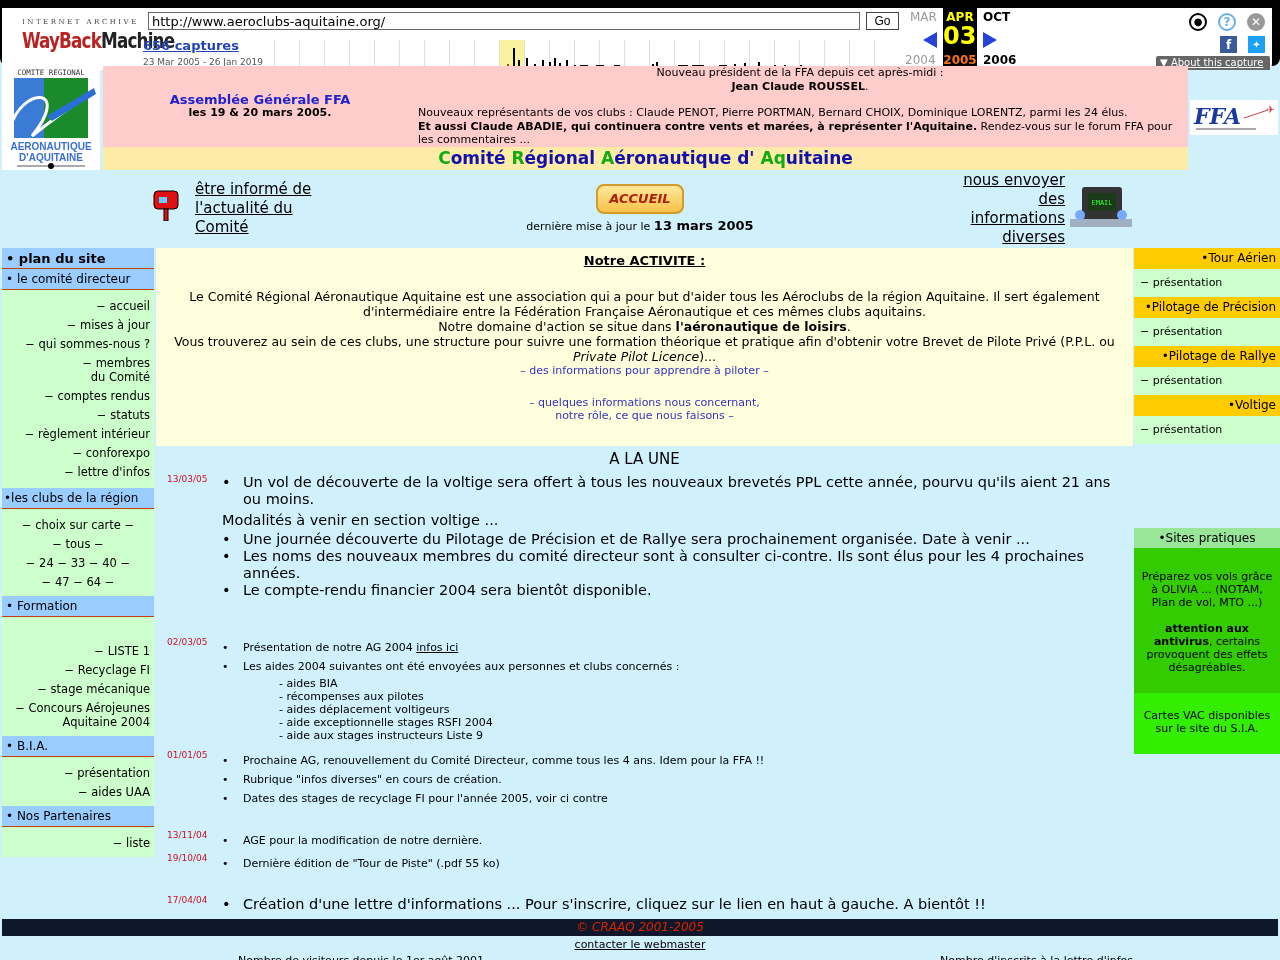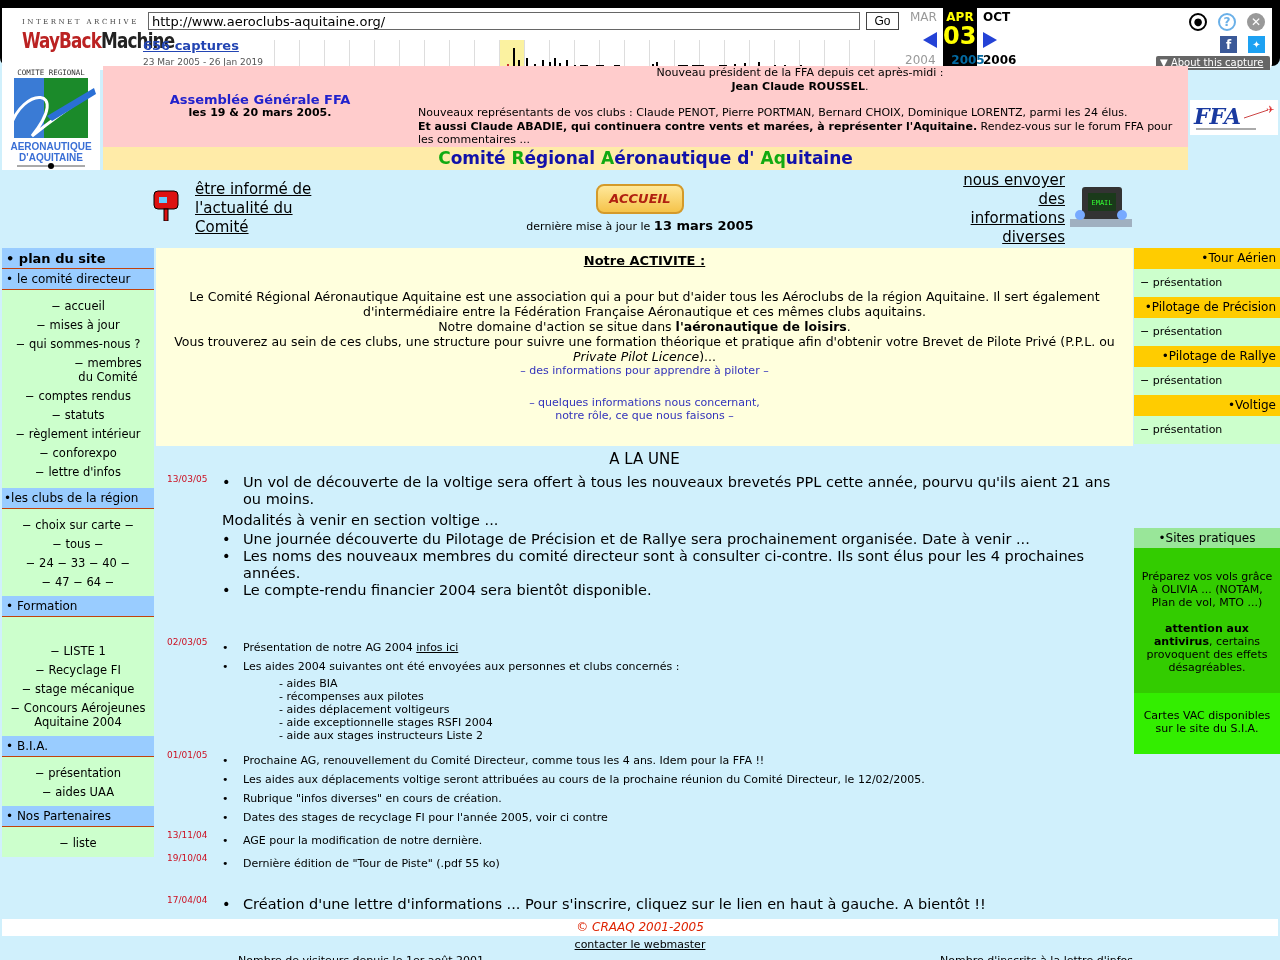--- a/index.html
+++ b/index.html
@@ -18,21 +18,21 @@
   #wb-range { position: absolute; left: 141px; top: 49px; font-size: 9px; color: #555; }
   #wb-spark { position: absolute; left: 272px; top: 32px; width: 630px; height: 28px; }
   .spark-col { position: absolute; top: 0; width: 1px; height: 28px; background: #ddd; }
   .spark-hl { position: absolute; left: 226px; top: 0; width: 24px; height: 28px; background: #fbf2a0; }
   .spark-bar { position: absolute; bottom: 0; width: 2px; background: #000; }
   .wb-mon { position: absolute; top: 2px; font-size: 12px; }
   .wb-year { position: absolute; top: 45px; font-size: 12px; }
   #wb-cur { position: absolute; left: 941px; top: 0; width: 34px; height: 62px; background: #000; }
   #wb-cur .m { position: absolute; left: 0; width: 34px; top: 2px; text-align: center; color: #ff0; font-weight: bold; font-size: 12px; }
   #wb-cur .d { position: absolute; left: 0; width: 20px; top: 14px; text-align: center; color: #ff0; font-weight: bold; font-size: 24px; }
-  #wb-cur .y { position: absolute; left: 0; width: 50px; top: 45px; text-align: center; color: #0369a1; font-weight: bold; font-size: 12px; }
+  #wb-cur .y { position: absolute; left: 0; width: 34px; top: 45px; text-align: center; color: #f97316; font-weight: bold; font-size: 12px; }
   .arrow-l { position: absolute; left: 921px; top: 24px; width: 0; height: 0; border-top: 8px solid transparent; border-bottom: 8px solid transparent; border-right: 14px solid #2442d6; }
   .arrow-r { position: absolute; left: 981px; top: 24px; width: 0; height: 0; border-top: 8px solid transparent; border-bottom: 8px solid transparent; border-left: 14px solid #2442d6; }
   .wb-ic { position: absolute; width: 18px; height: 18px; border-radius: 50%; font-size: 12px; text-align: center; line-height: 18px; font-weight: bold; }
   #about { position: absolute; left: 1154px; top: 48px; width: 114px; height: 14px; background: #666; color: #fff; font-size: 10px; line-height: 14px; padding-left: 4px; border-radius: 2px 2px 0 0; text-decoration: underline; }
 
   
   #logo-box { position: absolute; left: 2px; top: 66px; width: 98px; height: 104px; background: #fff; }
   #hdr-pink { position: absolute; left: 103px; top: 66px; width: 1085px; height: 81px; background: #ffcccc; }
   #hdr-yellow { position: absolute; left: 103px; top: 147px; width: 1085px; height: 23px; background: #ffeba8; }
   #ffa-box { position: absolute; left: 1190px; top: 100px; width: 88px; height: 35px; background: #fff; }
@@ -51,21 +51,21 @@
   .maj { position: absolute; left: 480px; top: 218px; width: 320px; text-align: center; font-size: 11px; }
   .maj b { font-size: 13px; }
   .row2-right { position: absolute; left: 900px; top: 171px; width: 165px; text-align: right; font-size: 15px; line-height: 19px; text-decoration: underline; }
   .pc-icon { position: absolute; left: 1068px; top: 185px; width: 66px; height: 44px; }
 
   
   #lnav { position: absolute; left: 2px; top: 248px; width: 152px; }
   .lh { background: #99ccff; font-size: 12px; padding: 2px 4px; height: 21px; line-height: 17px; border-bottom: 1px solid #c2410c; }
   .lh.big { font-weight: bold; font-size: 13px; }
   .lb { background: #ccffcc; padding: 4px 4px 4px 4px; }
-  .li { text-align: center; font-size: 11.5px; line-height: 14px; margin: 3px 0 5px; }
+  .li { text-align: right; font-size: 11.5px; line-height: 14px; margin: 3px 0 5px; }
   .lc { text-align: center; font-size: 11.5px; line-height: 14px; margin: 3px 0 5px; }
 
   
   #activite { position: absolute; left: 156px; top: 248px; width: 977px; height: 198px; background: #ffffdd; text-align: center; font-size: 12.5px; line-height: 15px; }
   #activite .t { font-weight: bold; text-decoration: underline; margin-top: 5px; font-size: 13px; }
   #activite .lnk { color: #3333bb; font-size: 11px; line-height: 13px; }
   #une { position: absolute; left: 156px; top: 450px; width: 977px; }
   .une-title { text-align: center; font-size: 15px; margin-bottom: 4px; }
   .news-block { position: absolute; left: 0; width: 977px; }
   .ndate { position: absolute; left: 11px; font-size: 9px; color: #cc1122; }
@@ -79,21 +79,21 @@
   
   #rnav { position: absolute; left: 1134px; top: 248px; width: 146px; }
   .rh { background: #ffcc00; text-align: right; font-size: 12px; padding: 0 4px; height: 21px; line-height: 21px; }
   .rb { background: #ccffcc; font-size: 11px; padding: 0 6px; height: 28px; line-height: 28px; }
   #sites { position: absolute; left: 1134px; top: 528px; width: 146px; }
   .sh { background: #99e699; text-align: center; font-size: 12px; height: 20px; line-height: 20px; }
   .sb1 { background: #33cc00; text-align: center; font-size: 11px; line-height: 13px; padding: 22px 4px 6px; height: 145px; }
   .sb2 { background: #33ee00; text-align: center; font-size: 11px; line-height: 13px; padding: 16px 4px 0; height: 61px; }
 
   
-  #footer { position: absolute; left: 2px; top: 919px; width: 1276px; height: 17px; background: #ffffff; text-align: center; color: #dd2200; font-style: italic; font-size: 12px; line-height: 17px; }
+  #footer { position: absolute; left: 2px; top: 919px; width: 1276px; height: 17px; background: #0f172a; text-align: center; color: #dd2200; font-style: italic; font-size: 12px; line-height: 17px; }
   #contact { position: absolute; left: 0; top: 938px; width: 1280px; text-align: center; font-size: 11px; text-decoration: underline; }
   .cutoff-l { position: absolute; left: 238px; top: 954px; font-size: 11px; }
   .cutoff-r { position: absolute; left: 940px; top: 954px; font-size: 11px; }
 </style>
 </head>
 <body>
 
 <div id="wb">
   <div id="wb-inner">
     <div class="wb-logo-top">INTERNET ARCHIVE</div>
@@ -302,29 +302,28 @@
   <div class="ndate">02/03/05</div>
   <ul class="nlist sm-items" style="top:4px">
     <li><span>Présentation de notre AG 2004 </span><span style="text-decoration:underline">infos ici</span></li>
     <li>Les aides 2004 suivantes ont été envoyées aux personnes et clubs concernés :</li>
   </ul>
   <div class="sub" style="position:absolute;left:88px;top:42px">
     <div>- aides BIA</div>
     <div>- récompenses aux pilotes</div>
     <div>- aides déplacement voltigeurs</div>
     <div>- aide exceptionnelle stages RSFI 2004</div>
-    <div>- aide aux stages instructeurs Liste 2</div>
+    <div>- aide aux stages instructeurs Liste 9</div>
   </div>
 </div>
 
 <div class="news-block" style="top:750px;left:156px">
   <div class="ndate">01/01/05</div>
   <ul class="nlist sm-items" style="top:4px">
     <li>Prochaine AG, renouvellement du Comité Directeur, comme tous les 4 ans. Idem pour la FFA !!</li>
-    <li>Les aides aux déplacements voltige seront attribuées au cours de la prochaine réunion du Comité Directeur, le 12/02/2005.</li>
     <li>Rubrique "infos diverses" en cours de création.</li>
     <li>Dates des stages de recyclage FI pour l'année 2005, voir ci contre</li>
   </ul>
 </div>
 
 <div class="news-block" style="top:830px;left:156px">
   <div class="ndate">13/11/04</div>
   <ul class="nlist sm-items" style="top:4px">
     <li>AGE pour la modification de notre dernière.</li>
   </ul>

